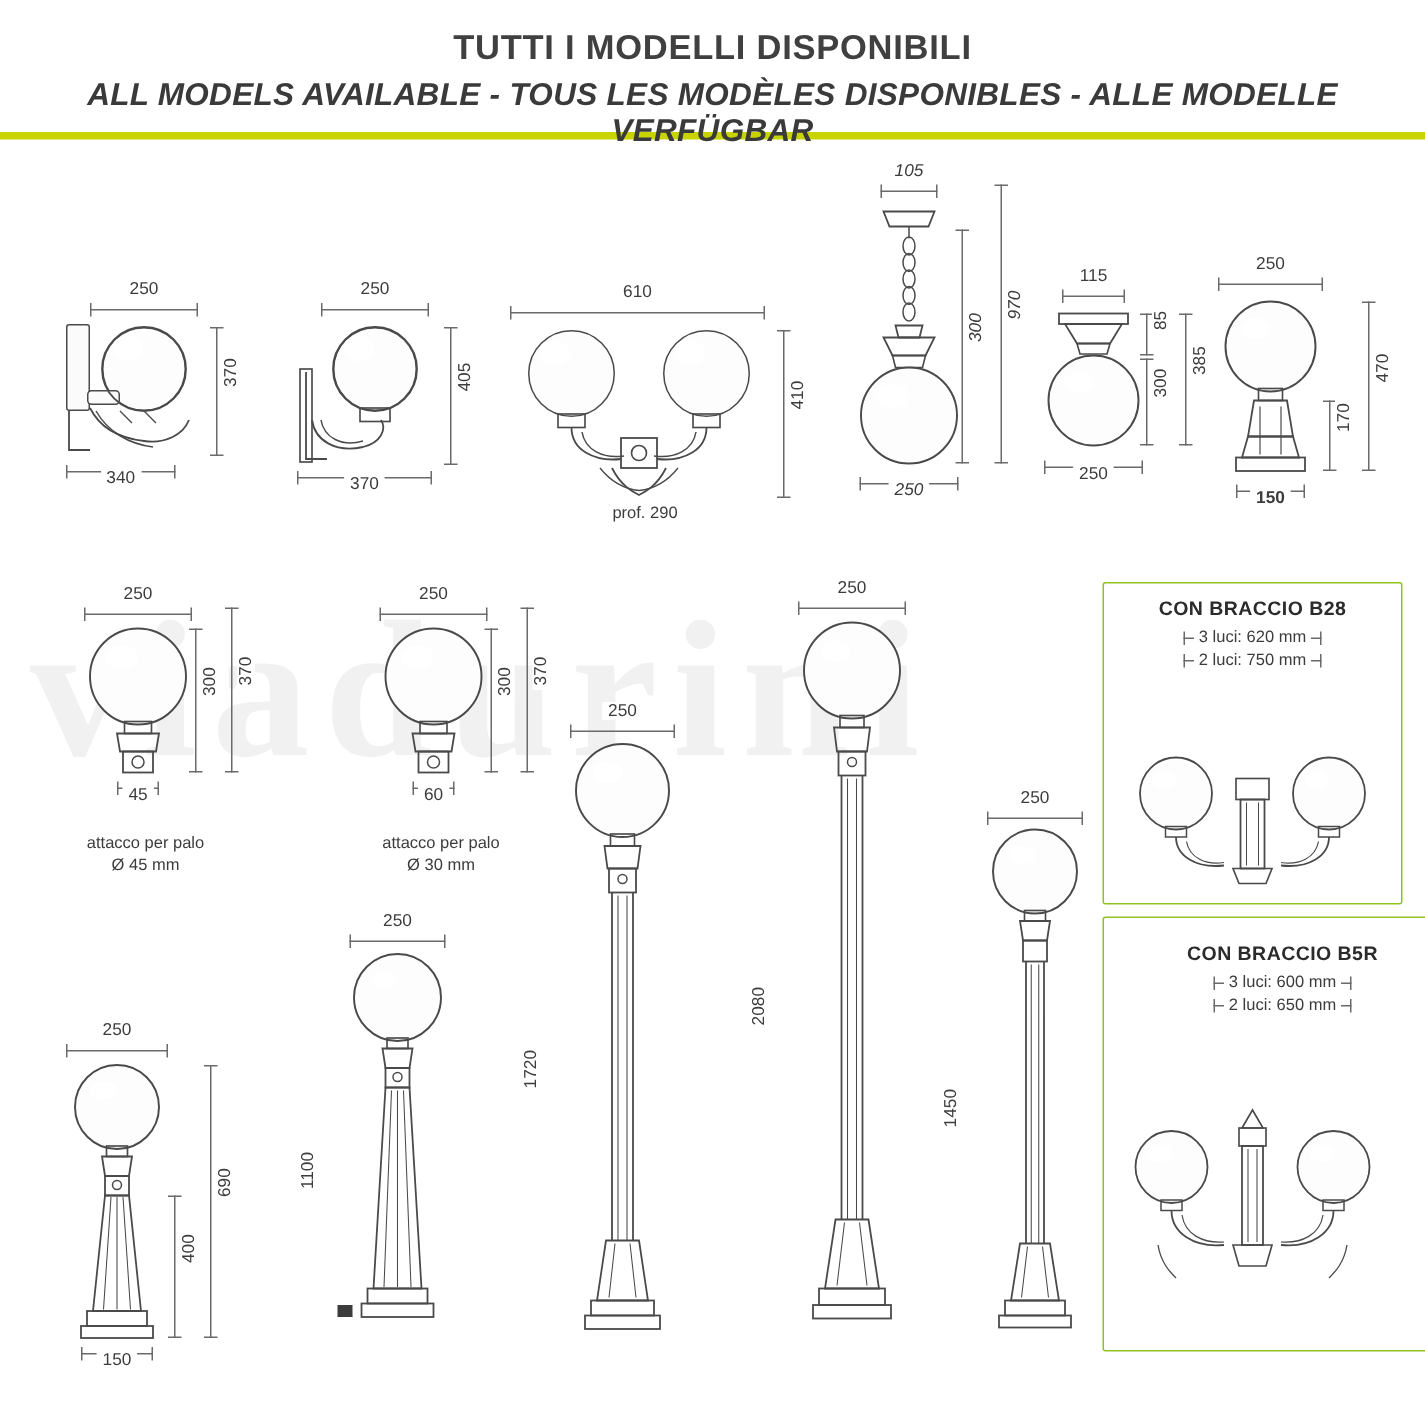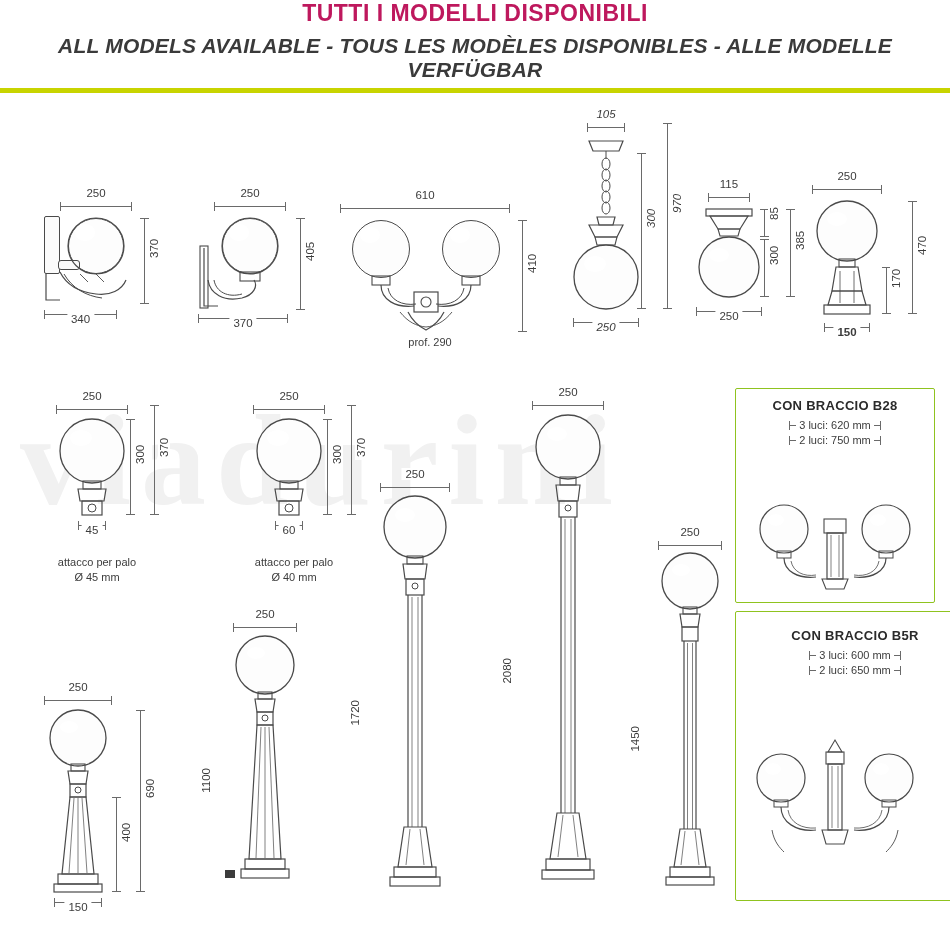--- a/index.html
+++ b/index.html
@@ -15,21 +15,21 @@
 
   
   .header {
     position:absolute; left:0; top:0; width:950px; height:93px;
     background:#ffffff;
     border-bottom:5px solid #c8d400;
     text-align:center;
   }
   .header .line1 {
     font-size:23px; font-weight:bold; letter-spacing:.5px;
-    color:#be185d; 
+    color:#404040; padding-top:18px;
   }
   .header .line2 {
     font-size:21px; font-weight:bold; font-style:italic;
     color:#3a3a3a; padding-top:7px; letter-spacing:.2px;
   }
 
   
   .watermark {
     position:absolute; left:20px; top:395px; width:910px;
     font-size:130px; font-weight:bold; color:#f1f1f1;
@@ -377,21 +377,21 @@
       <div class="txt">370</div>
     </div>
     <div class="dimh" style="left:40px; top:128px; width:28px;">
       <div class="bar"></div>
         <div class="e l"></div>
         <div class="e r"></div>
       <div class="txt" style="top:3px;">60</div>
     </div>
     <div class="cap" style="left:-6px; top:162px; width:130px; line-height:15px;">
       <span>attacco per palo</span><br>
-      <span>Ø 40 mm</span>
+      <span>Ø 30 mm</span>
     </div>
   </div>
 
   <div class="fig" style="left:360px; top:382px; width:130px; height:430px;">
     <div class="dimh" style="left:20px; top:8px; width:70px;">
       <div class="bar"></div>
         <div class="e l"></div>
         <div class="e r"></div>
       <div class="txt">250</div>
     </div>

